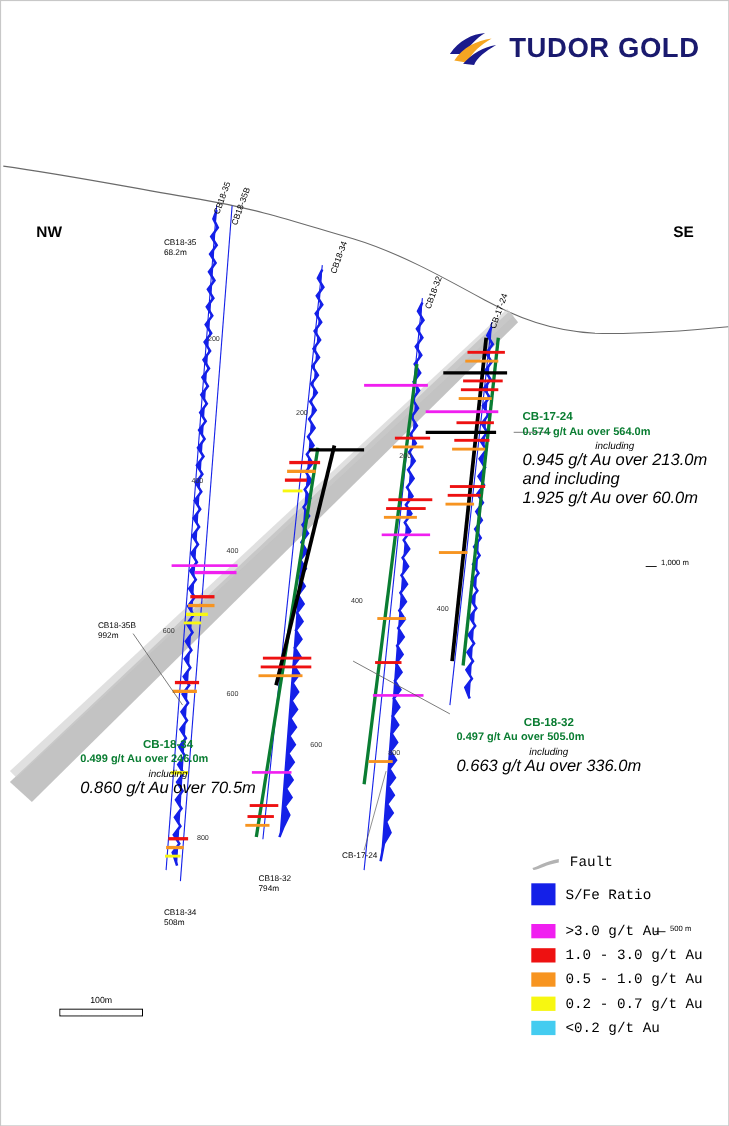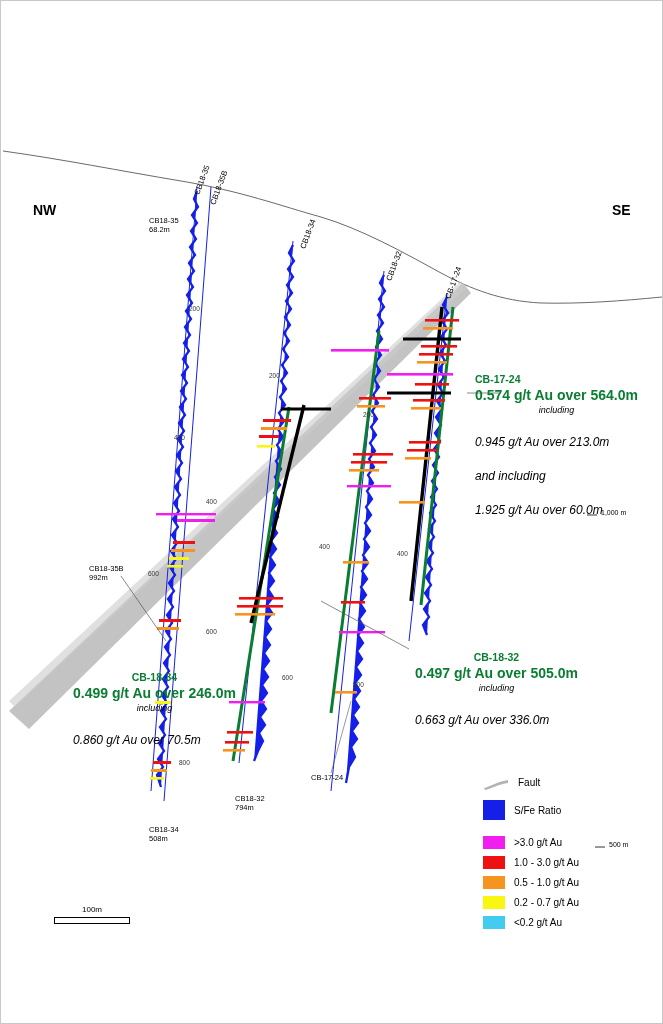--- a/index.html
+++ b/index.html
@@ -33,28 +33,28 @@
   .title-sub2{font-size:12.5px;font-weight:bold;margin-top:4px;}
   
   .dir{font-size:14px;font-weight:bold;color:#000;}
   
   .lbl{font-size:7.5px;color:#000;line-height:1.25;white-space:nowrap;}
   .lbl-rot{font-size:7.8px;color:#000;white-space:nowrap;transform-origin:left bottom;}
   .depth{font-size:6.5px;color:#333;white-space:nowrap;}
   
   .callout{position:absolute;white-space:nowrap;}
   .callout .hole{font-size:10.5px;font-weight:bold;color:#0a7d32;}
-  .callout .grade{font-size:14px;font-weight:bold;color:#0a7d32;margin-top:2px;}
+  .callout .grade{font-size:10px;font-weight:bold;color:#0a7d32;margin-top:2px;}
   .callout .incl{font-size:9px;font-style:italic;color:#000;margin-top:2px;}
-  .callout .incl-val{font-size:12px;font-style:italic;color:#000;margin-top:20px;}
+  .callout .incl-val{font-size:15px;font-style:italic;color:#000;}
   
   .legend{position:absolute;left:482px;top:775px;}
   .legend-row{display:flex;align-items:center;margin-bottom:7px;}
   .swatch{width:22px;height:13px;margin-right:9px;}
-  .legend-text{font-size:10px;color:#000;}
+  .legend-text{font-size:13px;color:#000;font-family:Liberation Mono, monospace;}
   .fault-sw{width:26px;height:12px;}
   
   .scale{position:absolute;left:53px;top:904px;}
   .scale-label{font-size:8px;color:#000;text-align:center;width:76px;margin-bottom:3px;}
   .scale-bar{width:76px;height:7px;border:1px solid #000;box-sizing:border-box;display:flex;}
   .scale-bar div{flex:1;height:100%;}
   .scale-bar div:nth-child(odd){background:#ffffff;}
   .scale-bar div:nth-child(even){background:#ffffff;}
   
   .elev{font-size:7px;color:#000;white-space:nowrap;}
@@ -171,20 +171,28 @@
       <line x1="466" y1="392" x2="500" y2="392" stroke="#555" stroke-width="0.7"></line>
       <line x1="320" y1="600" x2="408" y2="648" stroke="#555" stroke-width="0.7"></line>
       <line x1="120" y1="575" x2="165" y2="640" stroke="#555" stroke-width="0.7"></line>
       <line x1="330" y1="772" x2="350" y2="700" stroke="#555" stroke-width="0.6"></line>
 
       <line x1="586" y1="514" x2="596" y2="514" stroke="#000" stroke-width="0.8"></line>
       <line x1="594" y1="846" x2="604" y2="846" stroke="#000" stroke-width="0.8"></line>
     </g>
   </svg>
 
+  <div class="brand">
+    <svg width="46" height="34" viewBox="0 0 46 34">
+      <path d="M2,22 C10,10 22,4 34,3 C26,8 20,14 16,22 Z" fill="#1a1a8c"></path>
+      <path d="M6,28 C14,16 26,10 40,8 C30,14 22,20 18,30 Z" fill="#f5a623"></path>
+      <path d="M14,31 C22,22 32,16 44,14 C34,20 27,25 24,32 Z" fill="#1a1a8c"></path>
+    </svg>
+    <span class="brand-name">TUDOR GOLD</span>
+  </div>
 
 
   <div class="abs dir" style="left:32px;top:201px;">NW</div>
   <div class="abs dir" style="left:611px;top:201px;">SE</div>
 
   <div class="abs lbl-rot" style="left:200px;top:186px;transform:rotate(-70deg);">CB18-35</div>
   <div class="abs lbl-rot" style="left:216px;top:196px;transform:rotate(-70deg);">CB18-35B</div>
   <div class="abs lbl-rot" style="left:306px;top:240px;transform:rotate(-70deg);">CB18-34</div>
   <div class="abs lbl-rot" style="left:392px;top:272px;transform:rotate(-70deg);">CB18-32</div>
   <div class="abs lbl-rot" style="left:451px;top:290px;transform:rotate(-70deg);">CB-17-24</div>

